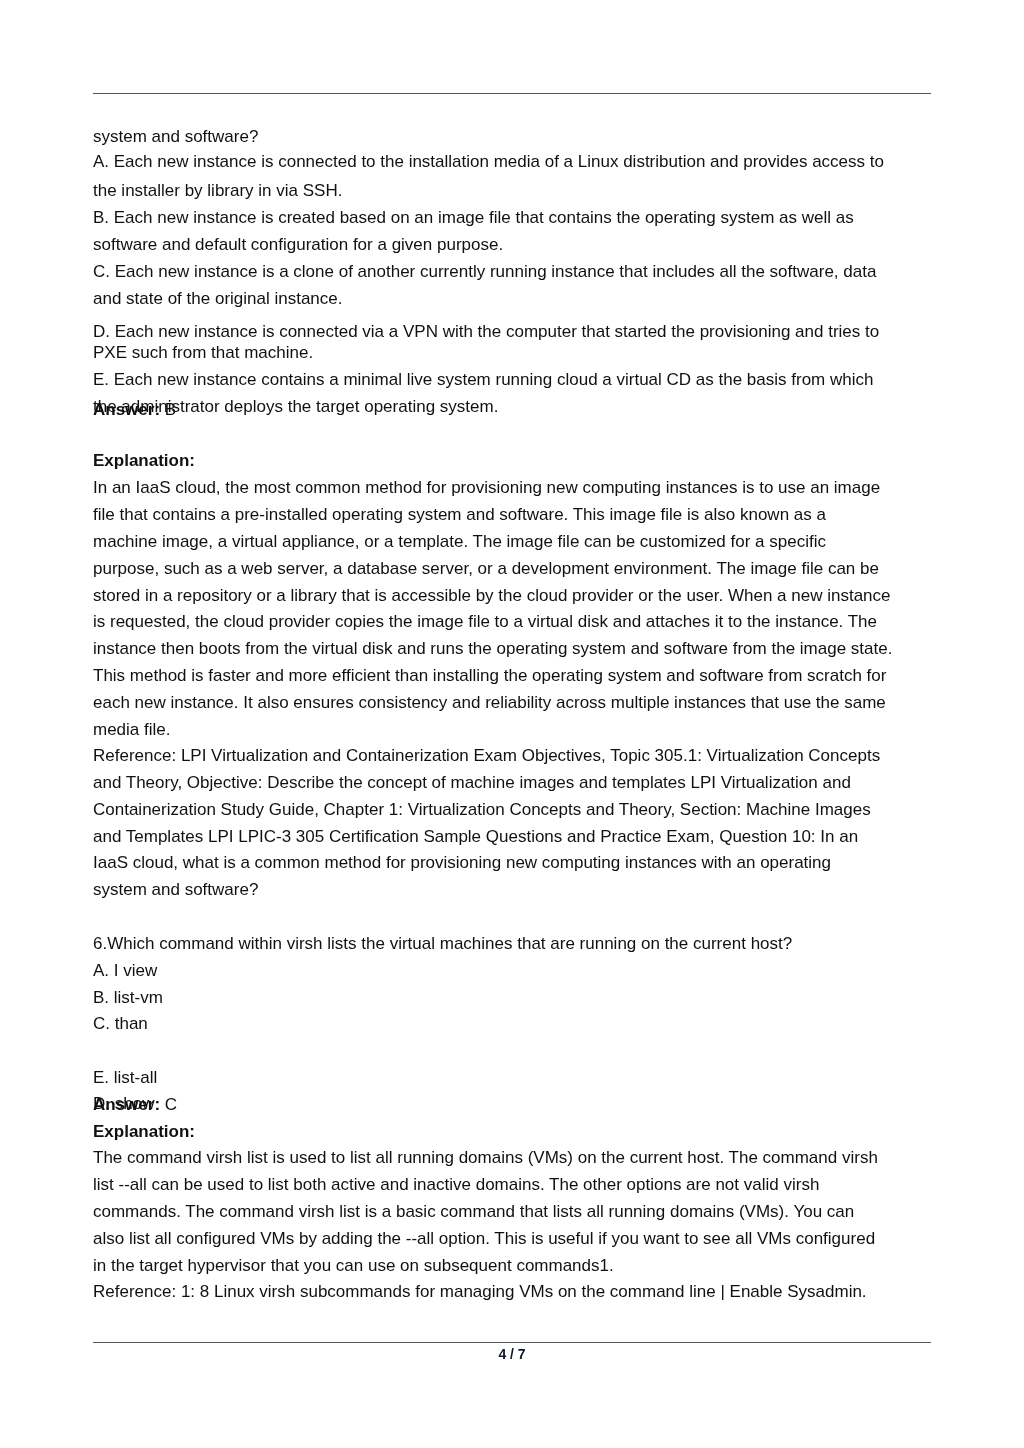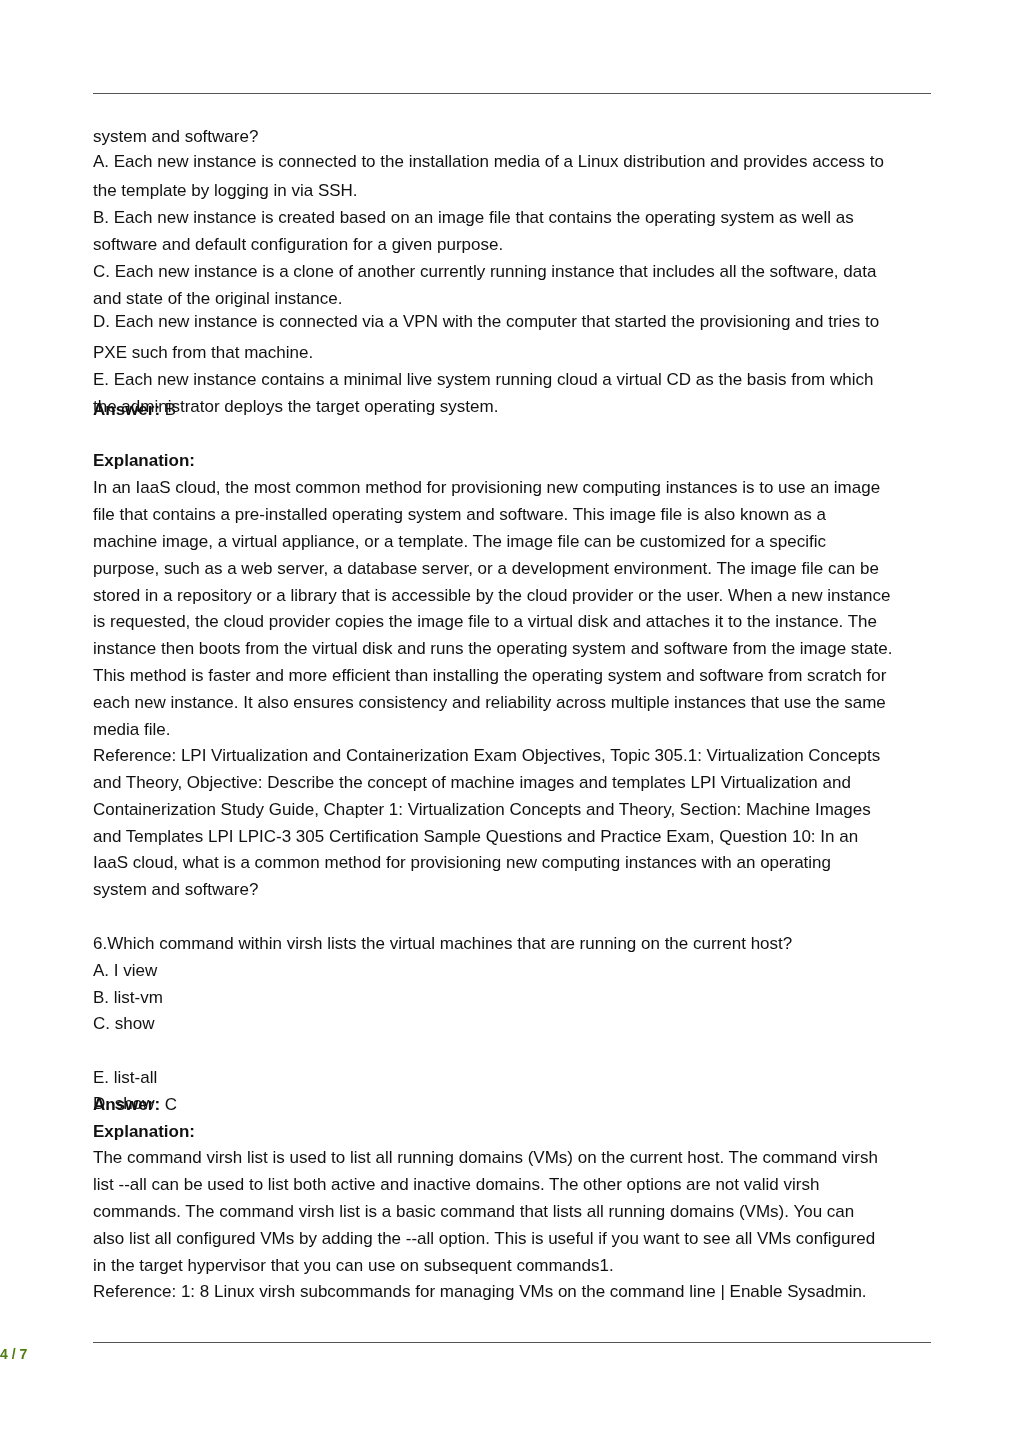--- a/index.html
+++ b/index.html
@@ -37,43 +37,43 @@
       font-size: 17px;
       line-height: 20px;
       height: 20px;
     }
     .bold { font-weight: bold; }
     .page-num {
       position: absolute;
       top: 1345px;
       left: 0;
       width: 1024px;
-      text-align: left;
+      text-align: center;
       font-size: 14px;
       font-weight: bold;
-      color: #4d7c0f;
+      color: #0f172a;
       line-height: 18px;
     }
   </style>
 </head>
 <body>
 
 <div class="rule top"></div>
 
 <div class="content">
 
   <div class="line" style="top:127px">system and software?</div>
 
   <div class="line" style="top:152px">A. Each new instance is connected to the installation media of a Linux distribution and provides access to</div>
-  <div class="line" style="top:181px">the template by logging in via SSH.</div>
+  <div class="line" style="top:181px">the installer by library in via SSH.</div>
   <div class="line" style="top:208px">B. Each new instance is created based on an image file that contains the operating system as well as</div>
   <div class="line" style="top:235px">software and default configuration for a given purpose.</div>
   <div class="line" style="top:262px">C. Each new instance is a clone of another currently running instance that includes all the software, data</div>
   <div class="line" style="top:289px">and state of the original instance.</div>
-  <div class="line" style="top:312px">D. Each new instance is connected via a VPN with the computer that started the provisioning and tries to</div>
+  <div class="line" style="top:322px">D. Each new instance is connected via a VPN with the computer that started the provisioning and tries to</div>
   <div class="line" style="top:343px">PXE such from that machine.</div>
   <div class="line" style="top:370px">E. Each new instance contains a minimal live system running cloud a virtual CD as the basis from which</div>
   <div class="line" style="top:397px">the administrator deploys the target operating system.</div>
 
   <div class="line" style="top:400px"><span class="bold">Answer:</span><span> B</span></div>
   <div class="line bold" style="top:451px">Explanation:</div>
 
   <div class="line" style="top:478px">In an IaaS cloud, the most common method for provisioning new computing instances is to use an image</div>
   <div class="line" style="top:505px">file that contains a pre-installed operating system and software. This image file is also known as a</div>
   <div class="line" style="top:532px">machine image, a virtual appliance, or a template. The image file can be customized for a specific</div>
@@ -88,21 +88,21 @@
   <div class="line" style="top:746px">Reference: LPI Virtualization and Containerization Exam Objectives, Topic 305.1: Virtualization Concepts</div>
   <div class="line" style="top:773px">and Theory, Objective: Describe the concept of machine images and templates LPI Virtualization and</div>
   <div class="line" style="top:800px">Containerization Study Guide, Chapter 1: Virtualization Concepts and Theory, Section: Machine Images</div>
   <div class="line" style="top:827px">and Templates LPI LPIC-3 305 Certification Sample Questions and Practice Exam, Question 10: In an</div>
   <div class="line" style="top:853px">IaaS cloud, what is a common method for provisioning new computing instances with an operating</div>
   <div class="line" style="top:880px">system and software?</div>
 
   <div class="line" style="top:934px">6.Which command within virsh lists the virtual machines that are running on the current host?</div>
   <div class="line" style="top:961px">A. I view</div>
   <div class="line" style="top:988px">B. list-vm</div>
-  <div class="line" style="top:1014px">C. show</div>
+  <div class="line" style="top:1014px">C. than</div>
   <div class="line" style="top:1094px">D. show</div>
   <div class="line" style="top:1068px">E. list-all</div>
 
   <div class="line" style="top:1095px"><span class="bold">Answer:</span><span> C</span></div>
   <div class="line bold" style="top:1122px">Explanation:</div>
 
   <div class="line" style="top:1148px">The command virsh list is used to list all running domains (VMs) on the current host. The command virsh</div>
   <div class="line" style="top:1175px">list --all can be used to list both active and inactive domains. The other options are not valid virsh</div>
   <div class="line" style="top:1202px">commands. The command virsh list is a basic command that lists all running domains (VMs). You can</div>
   <div class="line" style="top:1229px">also list all configured VMs by adding the --all option. This is useful if you want to see all VMs configured</div>

